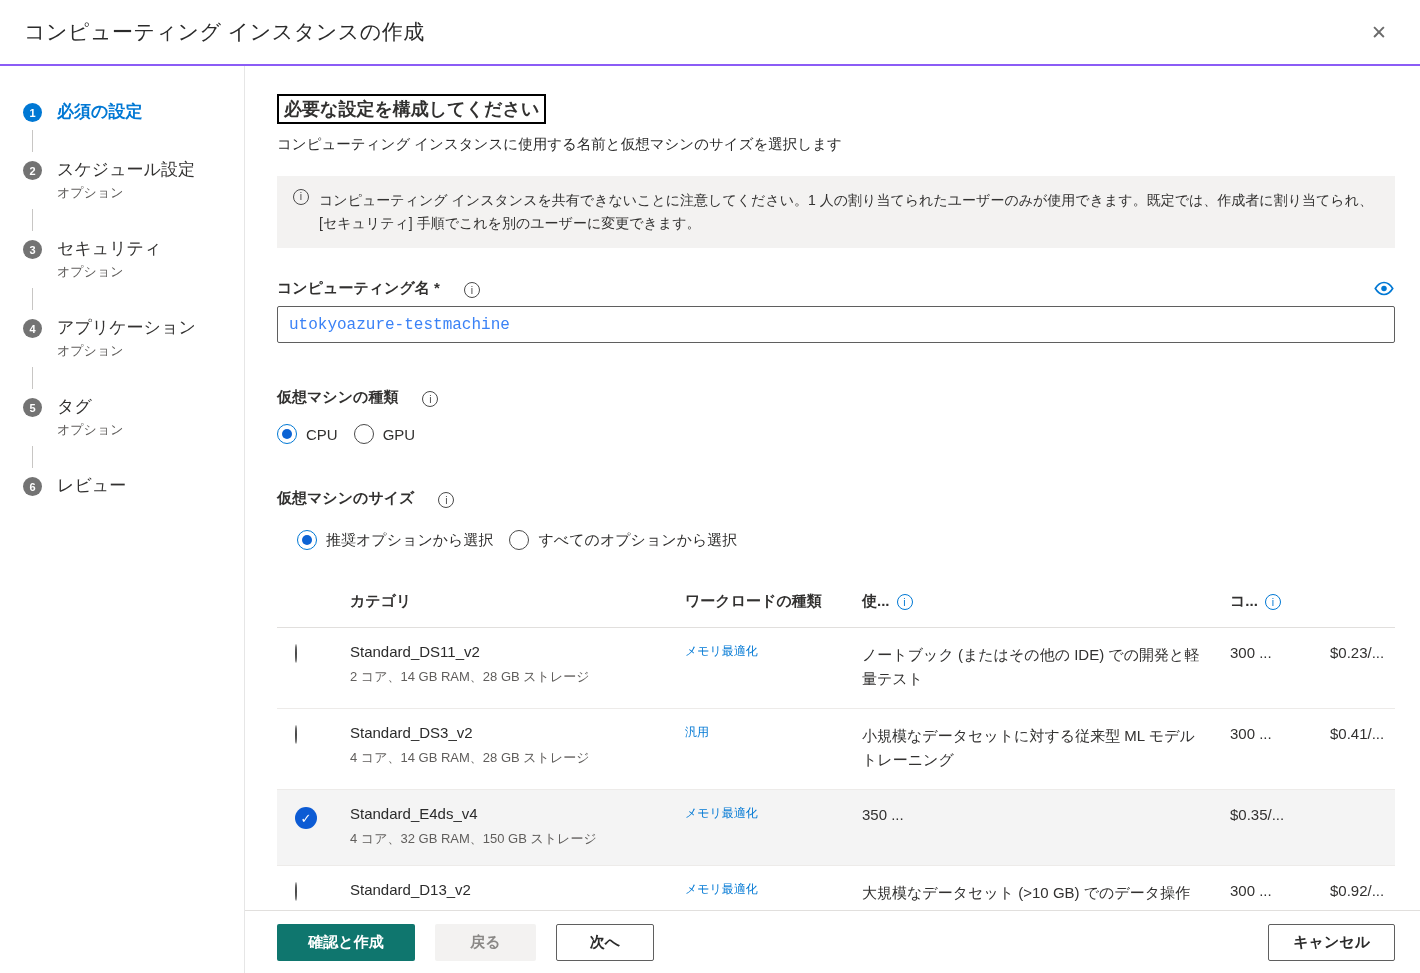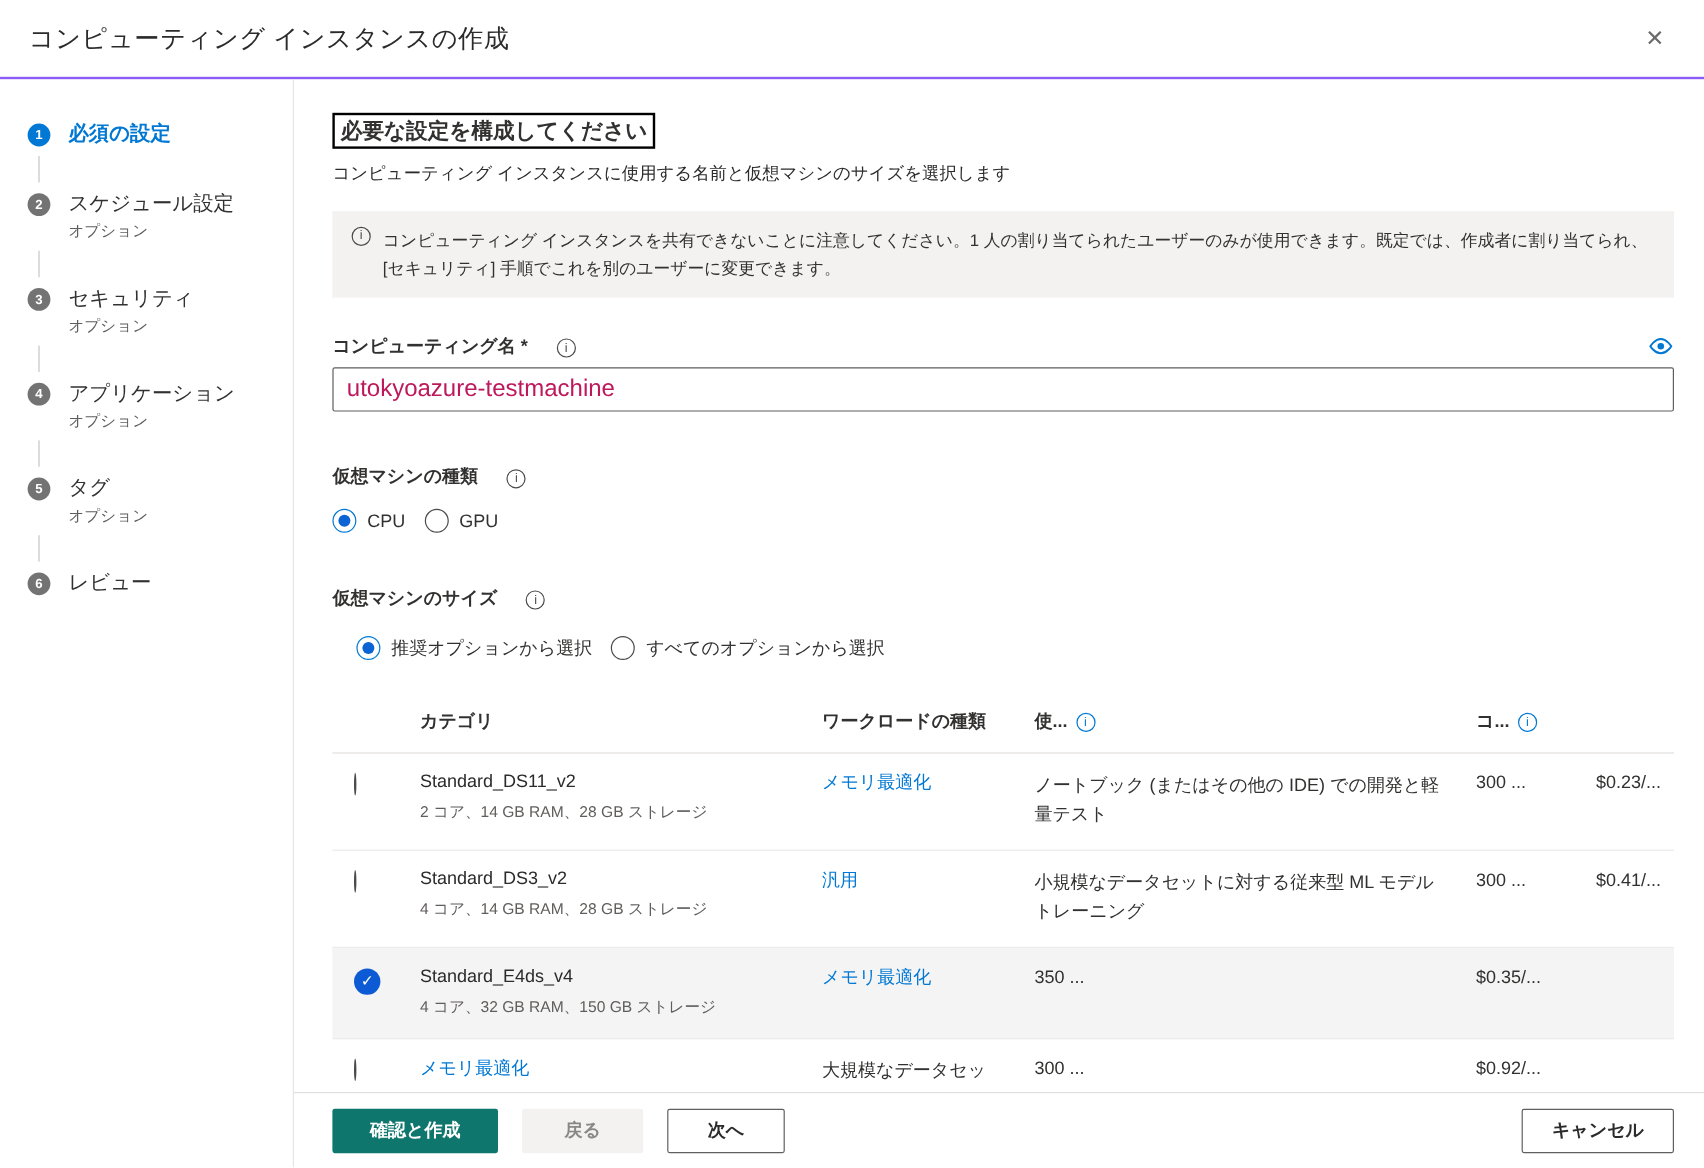--- a/index.html
+++ b/index.html
@@ -44,22 +44,22 @@
   .banner-text { max-width:1080px; }
 
   .field-row { display:flex; align-items:center; justify-content:space-between; margin-top:31px; }
   .field-label { font-size:15px; font-weight:700; display:flex; align-items:flex-end; gap:24px; }
   .info-i { width:16px; height:16px; border:1px solid #4a4a4a; border-radius:50%;
     font-size:10.5px; font-weight:400; color:#4a4a4a; display:inline-flex; align-items:center;
     justify-content:center; font-style:normal; flex-shrink:0; }
   .info-i.blue { border-color:#0078d4; color:#0078d4; }
 
   .text-input { margin-top:8px; width:100%; height:37px; border:1px solid #5f5f5f;
-    border-radius:2px; padding:0 11px; font-size:20px; color:#be185d;
-    font-family:Liberation Sans, sans-serif; }
+    border-radius:2px; padding:0 11px; font-size:16px; color:#3b82f6;
+    font-family:Liberation Mono, monospace; }
 
   .section-label { margin-top:45px; }
   .radio-row { display:flex; align-items:center; gap:16px; margin-top:17px; font-size:15px; }
   .radio-opt { display:flex; align-items:center; gap:9px; cursor:pointer; }
   .radio-circle { width:20px; height:20px; border-radius:50%; border:1px solid #4a4a4a;
     flex-shrink:0; position:relative; background:#fff; }
   .radio-circle.checked { border-color:#0078d4; }
   .radio-circle.checked::after { content:""; position:absolute; left:4px; top:4px;
     width:10px; height:10px; border-radius:50%; background:#0c63d4; }
   .size-radios { margin-left:20px; margin-top:22px; }
@@ -69,21 +69,21 @@
   .t-grid { display:grid; grid-template-columns:73px 335px 177px 368px 100px 1fr; align-items:start; }
   .t-head { padding:15px 0 16px 0; border-bottom:1px solid #e1dfdd; }
   .t-head .hcell { font-size:15px; font-weight:700; display:flex; align-items:center; gap:7px; }
   .t-row { padding:15px 0 17px 0; border-bottom:1px solid #edebe9; }
   .t-row.selected { background:#f4f4f4; }
   .cell-radio { padding-left:18px; padding-top:2px; }
   .check-circle { width:22px; height:22px; border-radius:50%; background:#0c5bd4;
     display:flex; align-items:center; justify-content:center; color:#fff; font-size:13px; font-weight:700; }
   .row-name { font-size:15px; color:#2b2b2b; }
   .row-spec { font-size:13px; color:#605e5c; margin-top:8px; }
-  .cell-cat { font-size:15px; color:#0078d4; cursor:pointer; }
+  .cell-cat { font-size:12px; color:#0078d4; cursor:pointer; }
   .cell-work { font-size:15px; line-height:1.6; padding-right:28px; }
   .cell-quota, .cell-cost { font-size:15px; padding-top:1px; }
 
   
   .dlg-footer { position:absolute; left:0; right:0; bottom:0; height:63px; background:#fff;
     border-top:1px solid #e1dfdd; display:flex; align-items:center; padding:0 25px 0 32px; gap:20px; }
   .btn { height:37px; font-size:15px; font-weight:700; border-radius:2px; cursor:pointer;
     display:flex; align-items:center; justify-content:center; padding:0 24px;
     font-family:"Liberation Sans","DejaVu Sans",sans-serif; border:none; }
   .btn-primary { background:#0f766e; color:#fff; min-width:138px; }
@@ -261,20 +261,23 @@
               <div class="row-name">Standard_E4ds_v4</div>
               <div class="row-spec">4 コア、32 GB RAM、150 GB ストレージ</div>
             </div>
             <div class="cell-cat">メモリ最適化</div>
             <div class="cell-quota">350 ...</div>
             <div class="cell-cost">$0.35/...</div>
           </div>
 
           <div class="t-grid t-row">
             <div class="cell-radio"><span class="radio-circle"></span></div>
+            <div>
+              <div class="row-name">Standard_D13_v2</div>
+            </div>
             <div class="cell-cat">メモリ最適化</div>
             <div class="cell-work">大規模なデータセット (&gt;10 GB) でのデータ操作とトレーニング</div>
             <div class="cell-quota">300 ...</div>
             <div class="cell-cost">$0.92/...</div>
           </div>
         </div>
 
       </div>
 
       <div class="dlg-footer">

